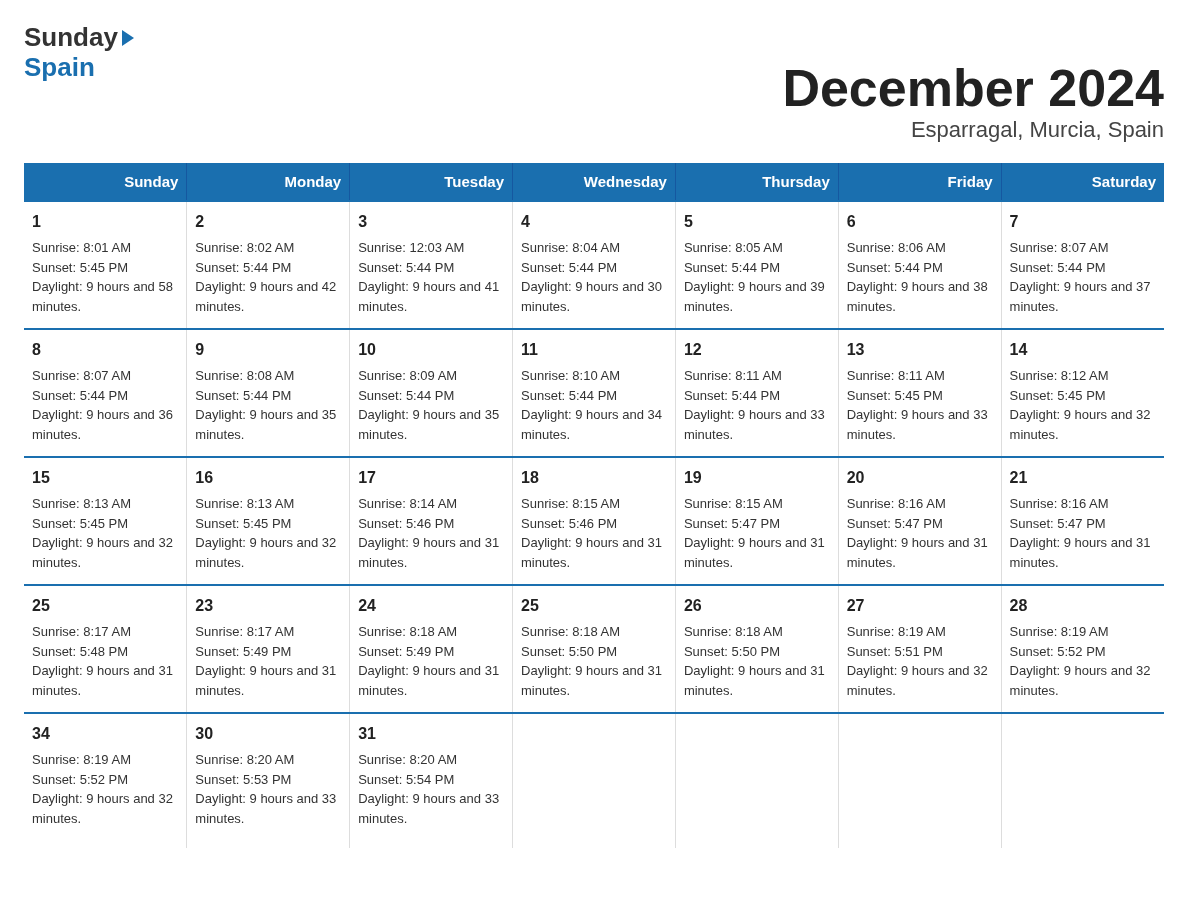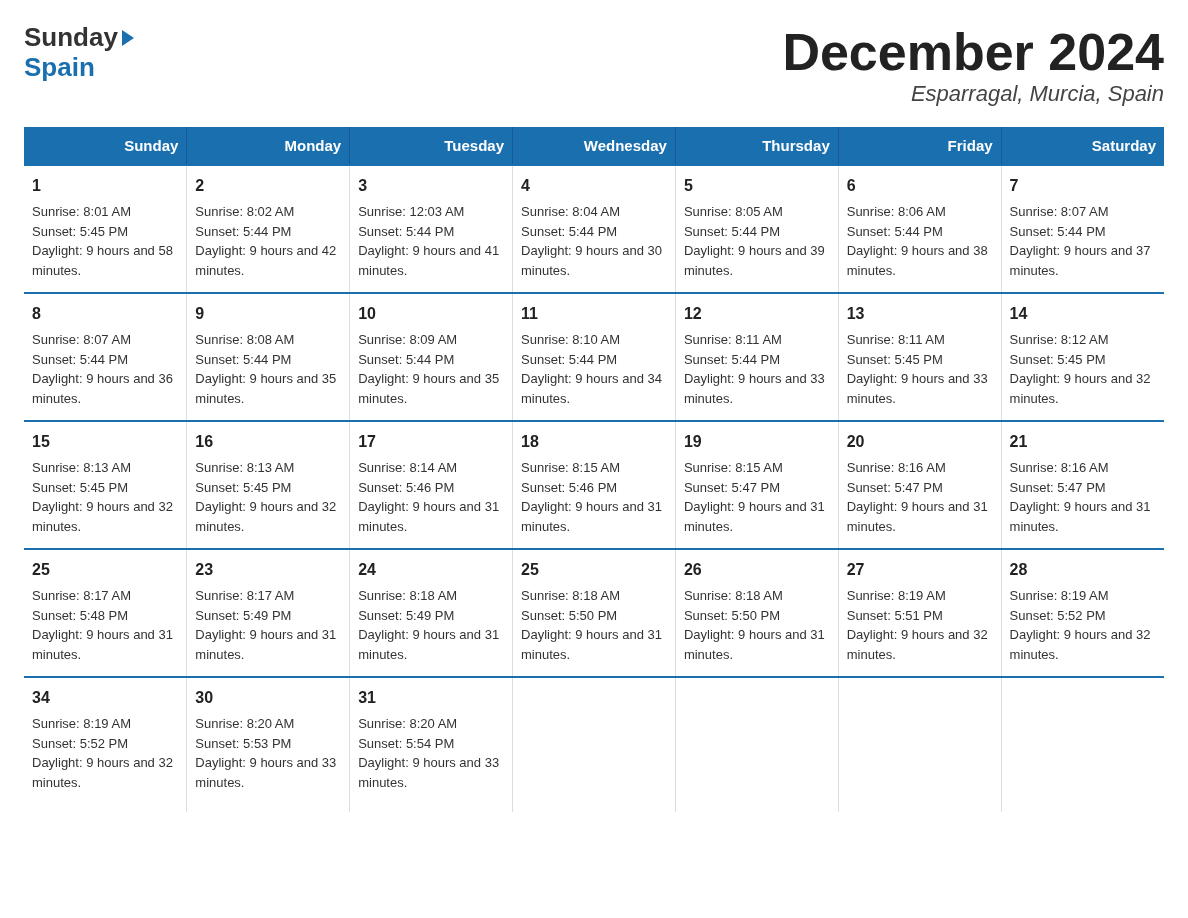--- a/index.html
+++ b/index.html
@@ -16,32 +16,32 @@
       align-items: flex-start;
       margin-bottom: 20px;
     }
     .logo {
       display: flex;
       flex-direction: column;
       align-items: flex-start;
     }
     .title-block {
       text-align: right;
+      margin-top: 36px;
     }
     .title-block h1 {
       font-size: 52px;
       font-weight: bold;
       color: #222;
       line-height: 1.1;
     }
     .title-block h2 {
       font-size: 22px;
       font-weight: normal;
       color: #444;
-      font-style: italic;
     }
     table {
       width: 100%;
       border-collapse: collapse;
       table-layout: fixed;
     }
     thead tr th {
       background-color: #1a6faf;
       color: #fff;
       padding: 10px 8px;

